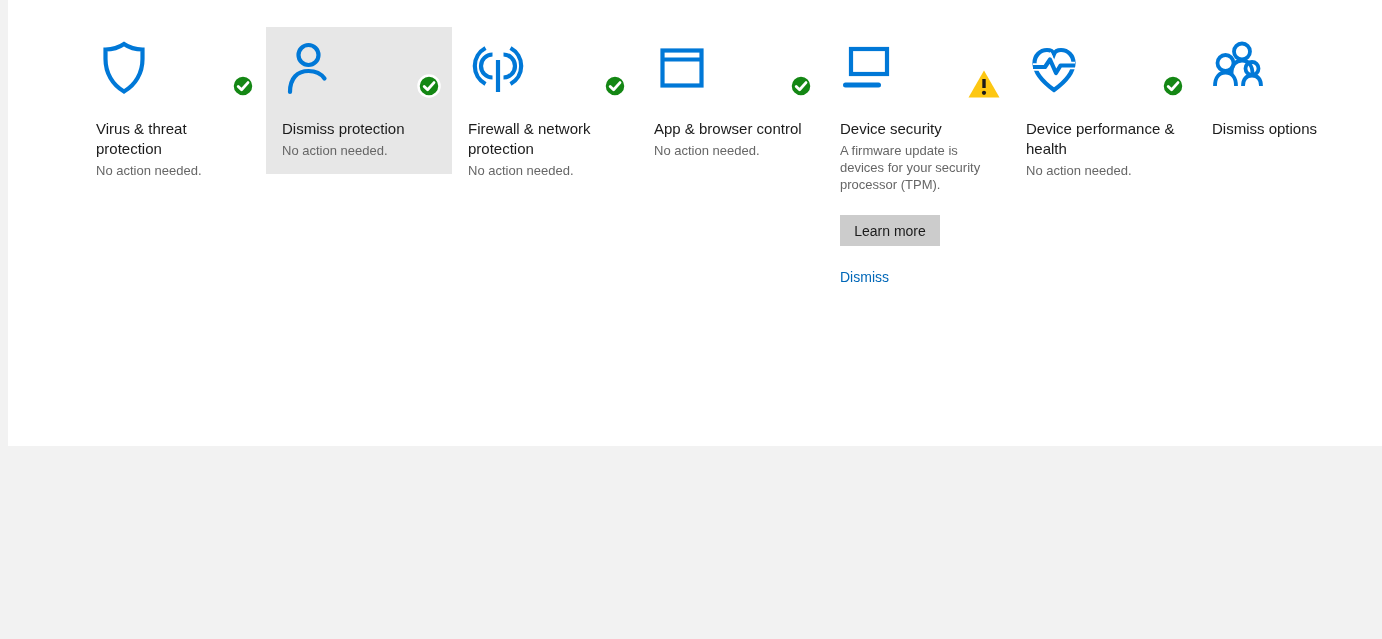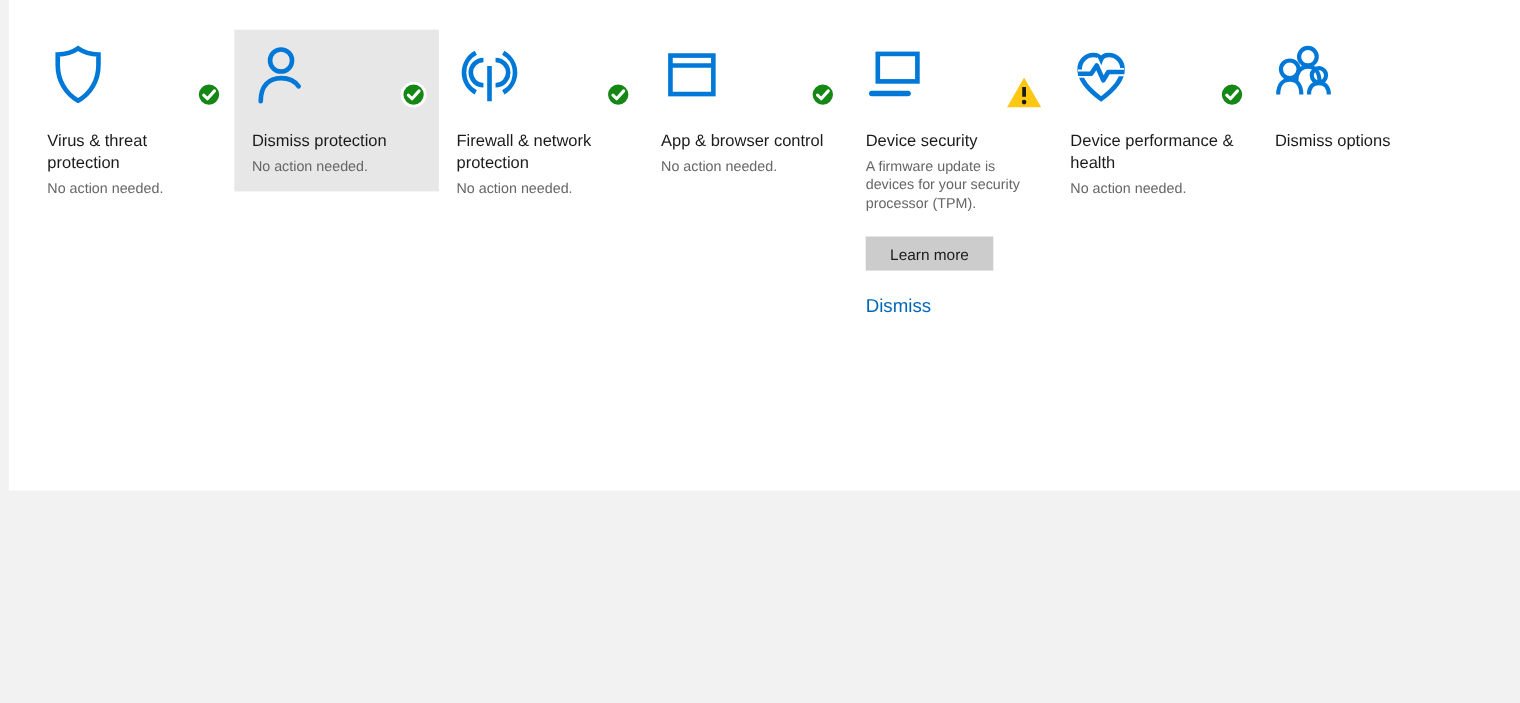--- a/index.html
+++ b/index.html
@@ -14,34 +14,34 @@
     --text-muted:#666666;
   }
   *{margin:0;padding:0;box-sizing:border-box;}
   html,body{background:#fff;}
   body{font-family:"Liberation Sans","DejaVu Sans",sans-serif;}
   .screen{width:1382px;height:639px;background:var(--bg-gray);overflow:hidden;}
   .header{height:193px;background:var(--bg-gray);padding:46px 44px 0 44px;}
   .page-title{font-size:36px;font-weight:300;color:var(--text-dark);letter-spacing:.2px;}
   .page-subtitle{margin-top:24px;font-size:13px;line-height:19px;color:var(--text-muted);max-width:395px;}
   .main-panel{margin-left:8px;height:446px;background:#ffffff;padding:27px 0 0 19px;}
-  .tiles-row{display:flex;align-items:flex-start;}
+  .tiles-row{display:flex;align-items:flex-start;justify-content:flex-end;}
   .tile{width:186px;padding:13px 16px 15px 16px;cursor:pointer;}
   .tile.highlighted{background:var(--hover-gray);}
   .tile-icon{position:relative;width:56px;height:56px;color:var(--accent-blue);}
   .tile-icon > svg{display:block;width:56px;height:56px;}
   .badge{position:absolute;display:block;line-height:0;}
   .badge.check{right:-6px;bottom:-3px;width:26px;height:26px;}
   .badge.warning{right:-8px;bottom:-4px;width:36px;height:32px;}
   .tile-title{margin-top:23px;font-size:15px;line-height:20px;color:var(--text-dark);}
   .tile-desc{margin-top:3px;font-size:13px;line-height:17px;color:var(--text-muted);}
   .tile-actions{margin-top:22px;}
-  .learn-more-btn{display:block;width:116px;height:31px;background:var(--button-gray);
+  .learn-more-btn{display:block;width:100px;height:31px;background:var(--button-gray);
     border:none;font-family:inherit;font-size:14px;color:var(--text-dark);cursor:pointer;text-align:center;}
-  .dismiss-link{display:inline-block;margin-top:23px;font-size:17px;color:var(--link-blue);
+  .dismiss-link{display:inline-block;margin-top:23px;font-size:14px;color:var(--link-blue);
     text-decoration:none;cursor:pointer;}
 </style>
 </head>
 <body>
 
 <div class="screen">
   <div class="main-panel">
     <div class="tiles-row">
         <div class="tile">
     <span class="tile-icon"><svg viewBox="0 0 56 56" fill="none" stroke="#0078d7" stroke-width="4.2">

